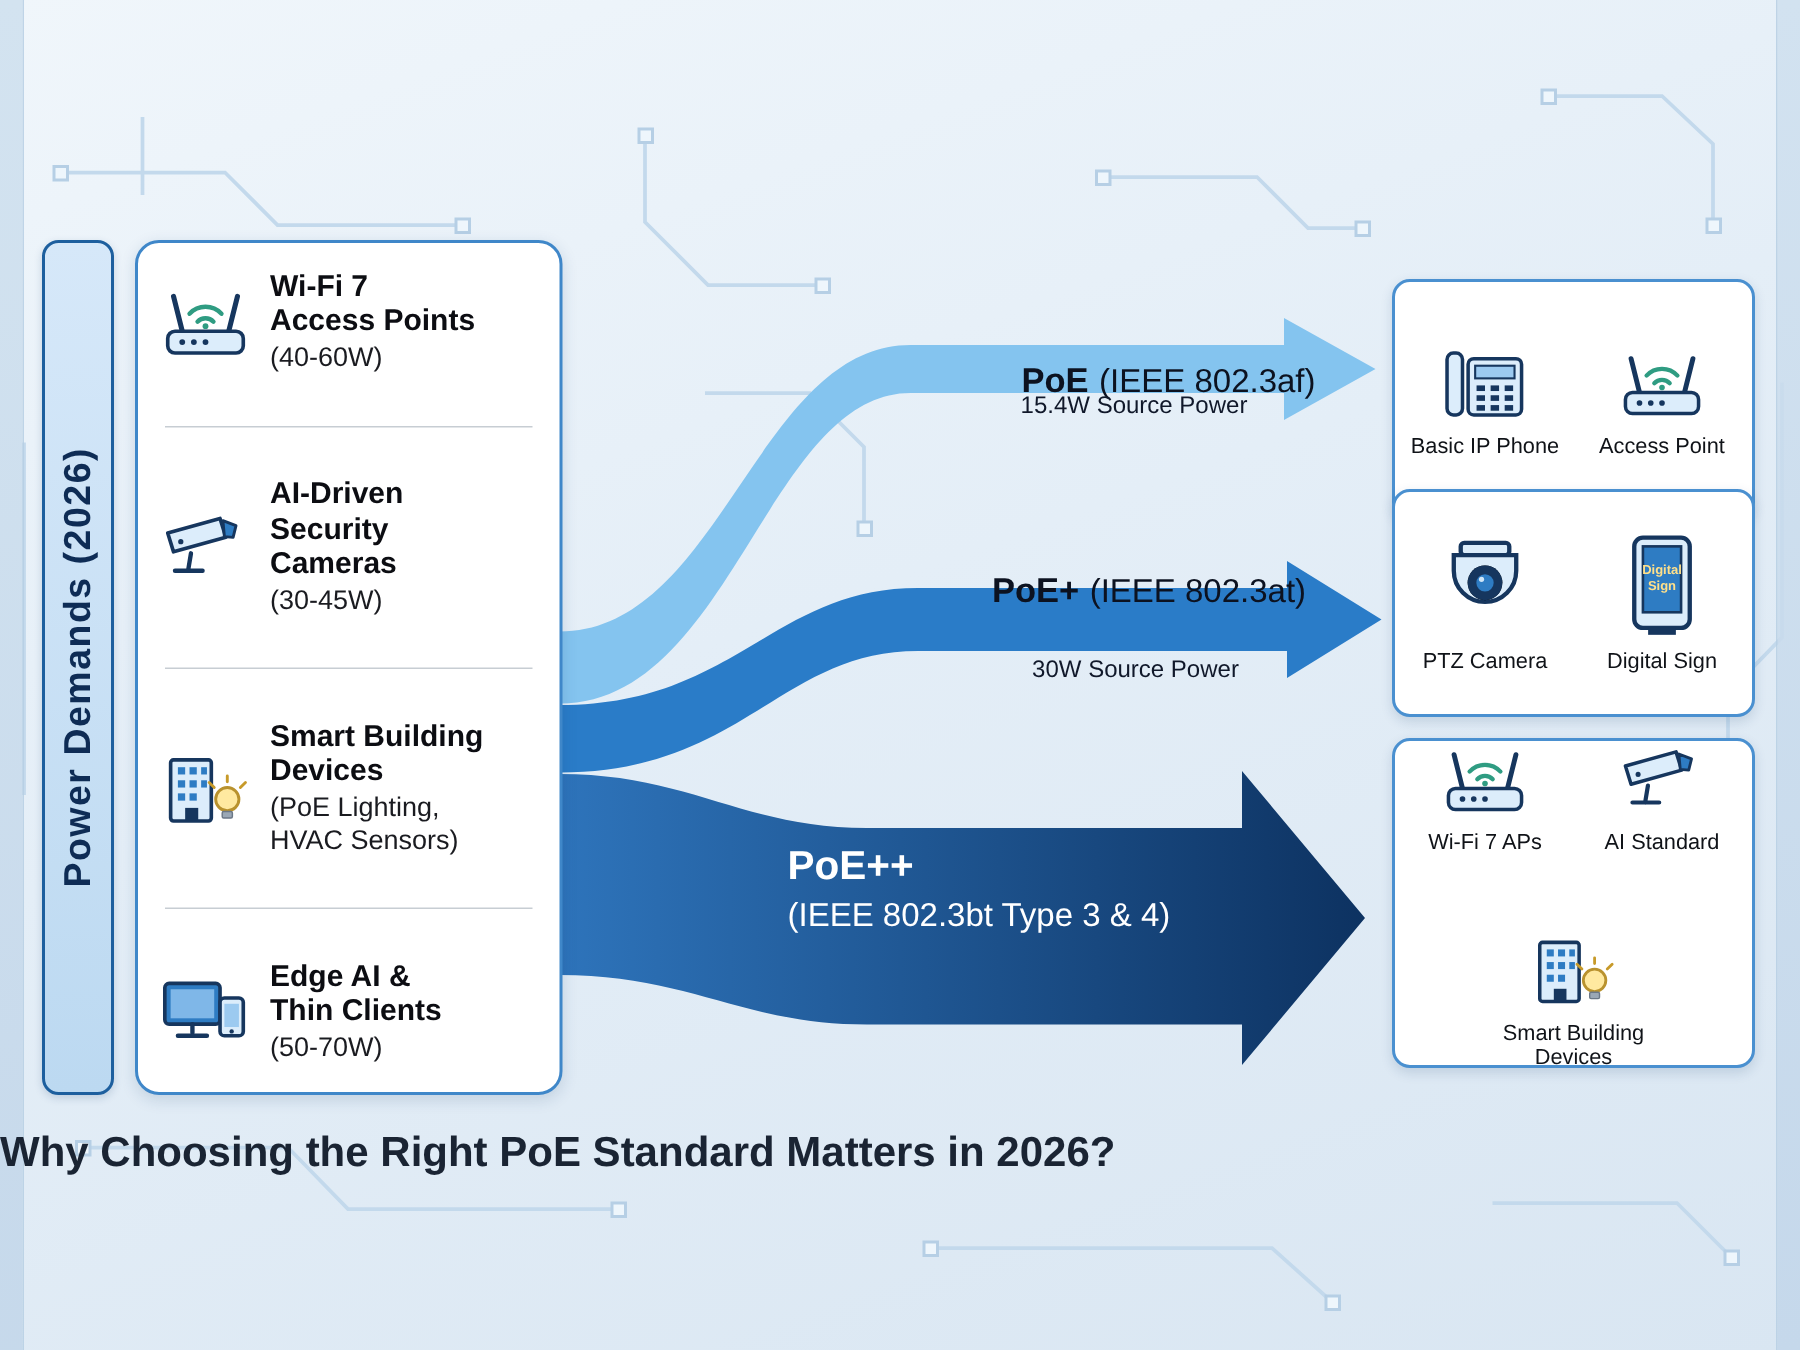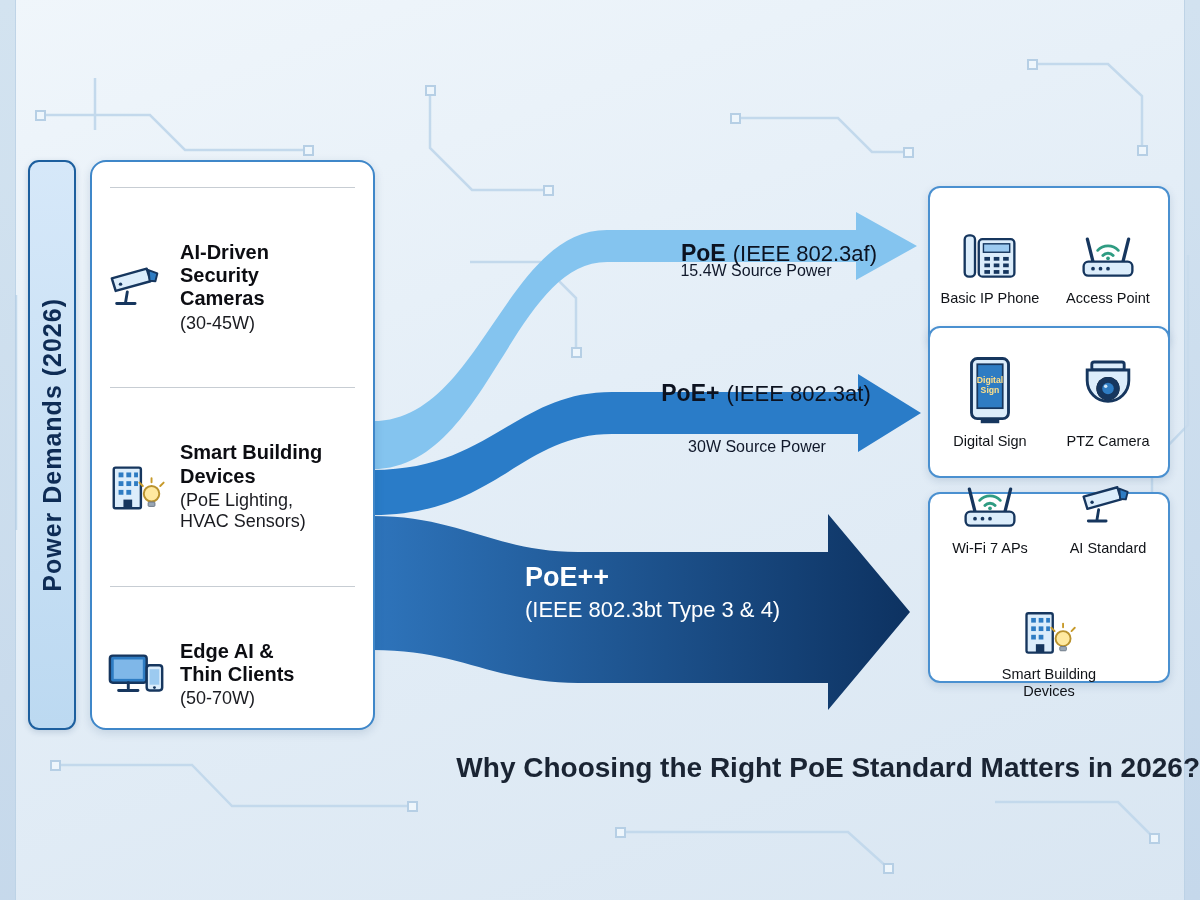--- a/index.html
+++ b/index.html
@@ -50,28 +50,28 @@
   .f3-power { font-size:20px; font-weight:600; margin-top:6px; }
 
   
   .target-box { position:absolute; left:928px; width:242px; background:#ffffff;
                 border:2px solid #4a90d0; border-radius:12px;
                 box-shadow:0 3px 8px rgba(20,60,110,.15);
                 display:flex; flex-direction:column; align-items:center; justify-content:center;
                 padding:10px 6px; gap:8px; }
   .box1 { top:186px; height:161px; }
   .box2 { top:326px; height:152px; }
-  .box3 { top:492px; height:191px;gap:46px; }
+  .box3 { top:492px; height:220px;gap:46px; }
   .device-row { display:flex; justify-content:center; align-items:flex-end; gap:10px; width:100%; }
   .device { display:flex; flex-direction:column; align-items:center; gap:4px; flex:1; }
   .dev-icon { width:60px; height:60px; }
   .dev-icon.lg { width:74px; height:74px; }
   .dev-label { font-size:14.5px; color:#101318; text-align:center; white-space:pre-line; line-height:1.15; }
 
-  .caption { position:absolute; left:0; top:752px; width:1200px; text-align:right;
+  .caption { position:absolute; left:0; top:752px; width:1200px; text-align:left;
              font-size:28px; font-weight:600; color:#1a2433; }
 </style>
 </head>
 <body>
 
 <svg style="position:absolute;width:0;height:0" aria-hidden="true">
   <defs>
     <symbol id="icon-router" viewBox="0 0 64 64">
       <path d="M16 38 L10 14" stroke="#16365e" stroke-width="3.5" fill="none" stroke-linecap="round"></path>
       <path d="M48 38 L54 14" stroke="#16365e" stroke-width="3.5" fill="none" stroke-linecap="round"></path>
@@ -195,20 +195,30 @@
     <path fill="#84c4ef" d="M 373 421 C 480 421 505 230 607 230 L 856 230 L 856 212 L 917 246 L 856 280 L 856 262 L 607 262 C 512 262 487 469 373 469 Z"></path>
     <path fill="#2a7cc8" d="M 373 470 C 490 470 515 392 612 392 L 858 392 L 858 374 L 921 413 L 858 452 L 858 434 L 612 434 C 520 434 495 515 373 515 Z"></path>
     <path fill="url(#g3)" d="M 373 516 C 460 516 495 552 578 552 L 828 552 L 828 514 L 910 612 L 828 710 L 828 683 L 578 683 C 495 683 460 650 373 650 Z"></path>
   </svg>
 
   <div class="power-bar">
     <span>Power Demands (2026)</span>
   </div>
 
   <div class="demand-panel">
+    <div class="demand-row">
+      <svg class="demand-icon" viewBox="0 0 64 64">
+          <use href="#icon-router"></use>
+        </svg>
+      <div class="demand-text">
+        <div class="t">Wi-Fi 7
+Access Points</div>
+        <div class="d">(40-60W)</div>
+      </div>
+    </div>
     <div class="divider"></div>
     <div class="demand-row">
       <svg class="demand-icon" viewBox="0 0 64 64">
           <use href="#icon-cctv"></use>
         </svg>
       <div class="demand-text">
         <div class="t">AI-Driven
 Security
 Cameras</div>
         <div class="d">(30-45W)</div>
@@ -268,29 +278,29 @@
           </svg>
         <div class="dev-label">Access Point</div>
       </div>
     </div>
   </div>
 
   <div class="target-box box2">
     <div class="device-row">
       <div class="device">
         <svg class="dev-icon lg" viewBox="0 0 64 64">
+            <use href="#icon-ptz"></use>
+          </svg>
+        <div class="dev-label">PTZ Camera</div>
+      </div>
+      <div class="device">
+        <svg class="dev-icon lg" viewBox="0 0 64 64">
             <use href="#icon-digital-sign"></use>
           </svg>
         <div class="dev-label">Digital Sign</div>
-      </div>
-      <div class="device">
-        <svg class="dev-icon lg" viewBox="0 0 64 64">
-            <use href="#icon-ptz"></use>
-          </svg>
-        <div class="dev-label">PTZ Camera</div>
       </div>
     </div>
   </div>
 
   <div class="target-box box3">
     <div class="device-row">
       <div class="device">
         <svg class="dev-icon" viewBox="0 0 64 64">
             <use href="#icon-router"></use>
           </svg>

